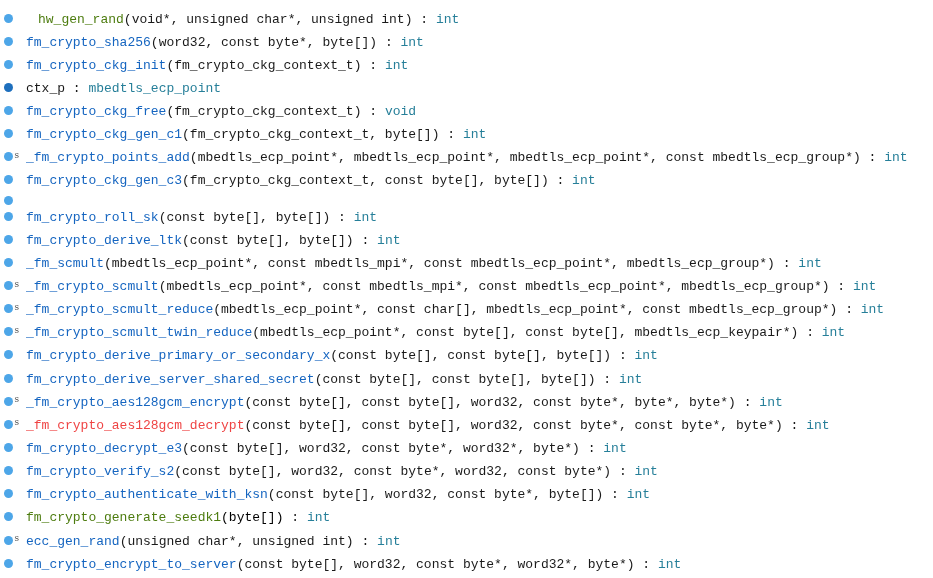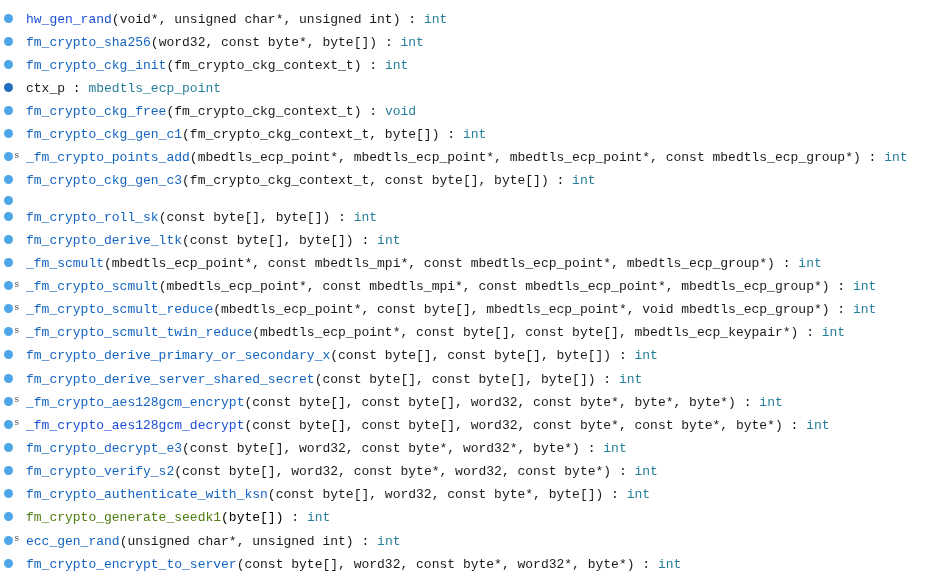--- a/index.html
+++ b/index.html
@@ -56,21 +56,21 @@
     }
   </style>
 </head>
 <body>
 
 <ul class="item-list">
 <li>
       <span class="dot-wrapper">
         <span class="dot dot-blue"></span>
       </span>
-      <span class="item-text"><span style="color: #1d4ed8;">hw_gen_rand</span><span style="color: rgb(26, 26, 26);">(void*, unsigned char*, unsigned int)</span><span style="color: rgb(26, 26, 26);"> : </span><span style="color: rgb(38, 127, 153);">int</span></span>
+      <span class="item-text"><span style="color: #4d7c0f; margin-left: 12px;">hw_gen_rand</span><span style="color: rgb(26, 26, 26);">(void*, unsigned char*, unsigned int)</span><span style="color: rgb(26, 26, 26);"> : </span><span style="color: rgb(38, 127, 153);">int</span></span>
     </li>
     <li>
       <span class="dot-wrapper">
         <span class="dot dot-blue"></span>
       </span>
       <span class="item-text"><span style="color: rgb(21, 101, 192);">fm_crypto_sha256</span><span style="color: rgb(26, 26, 26);">(word32, const byte*, byte[])</span><span style="color: rgb(26, 26, 26);"> : </span><span style="color: rgb(38, 127, 153);">int</span></span>
     </li>
     <li>
       <span class="dot-wrapper">
         <span class="dot dot-blue"></span>
@@ -136,21 +136,21 @@
         <span class="dot dot-blue"></span>
         <span class="superscript-s">s</span>
       </span>
       <span class="item-text"><span style="color: rgb(21, 101, 192);">_fm_crypto_scmult</span><span style="color: rgb(26, 26, 26);">(mbedtls_ecp_point*, const mbedtls_mpi*, const mbedtls_ecp_point*, mbedtls_ecp_group*)</span><span style="color: rgb(26, 26, 26);"> : </span><span style="color: rgb(38, 127, 153);">int</span></span>
     </li>
     <li>
       <span class="dot-wrapper">
         <span class="dot dot-blue"></span>
         <span class="superscript-s">s</span>
       </span>
-      <span class="item-text"><span style="color: rgb(21, 101, 192);">_fm_crypto_scmult_reduce</span><span style="color: rgb(26, 26, 26);">(mbedtls_ecp_point*, const byte[], mbedtls_ecp_point*, void mbedtls_ecp_group*)</span><span style="color: rgb(26, 26, 26);"> : </span><span style="color: rgb(38, 127, 153);">int</span></span>
+      <span class="item-text"><span style="color: rgb(21, 101, 192);">_fm_crypto_scmult_reduce</span><span style="color: rgb(26, 26, 26);">(mbedtls_ecp_point*, const char[], mbedtls_ecp_point*, const mbedtls_ecp_group*)</span><span style="color: rgb(26, 26, 26);"> : </span><span style="color: rgb(38, 127, 153);">int</span></span>
     </li>
     <li>
       <span class="dot-wrapper">
         <span class="dot dot-blue"></span>
         <span class="superscript-s">s</span>
       </span>
       <span class="item-text"><span style="color: rgb(21, 101, 192);">_fm_crypto_scmult_twin_reduce</span><span style="color: rgb(26, 26, 26);">(mbedtls_ecp_point*, const byte[], const byte[], mbedtls_ecp_keypair*)</span><span style="color: rgb(26, 26, 26);"> : </span><span style="color: rgb(38, 127, 153);">int</span></span>
     </li>
     <li>
       <span class="dot-wrapper">
@@ -169,21 +169,21 @@
         <span class="dot dot-blue"></span>
         <span class="superscript-s">s</span>
       </span>
       <span class="item-text"><span style="color: rgb(21, 101, 192);">_fm_crypto_aes128gcm_encrypt</span><span style="color: rgb(26, 26, 26);">(const byte[], const byte[], word32, const byte*, byte*, byte*)</span><span style="color: rgb(26, 26, 26);"> : </span><span style="color: rgb(38, 127, 153);">int</span></span>
     </li>
     <li>
       <span class="dot-wrapper">
         <span class="dot dot-blue"></span>
         <span class="superscript-s">s</span>
       </span>
-      <span class="item-text"><span style="color: #1d4ed8;">_fm_crypto_aes128gcm_decrypt</span><span style="color: rgb(26, 26, 26);">(const byte[], const byte[], word32, const byte*, const byte*, byte*)</span><span style="color: rgb(26, 26, 26);"> : </span><span style="color: rgb(38, 127, 153);">int</span></span>
+      <span class="item-text"><span style="color: #ef4444;">_fm_crypto_aes128gcm_decrypt</span><span style="color: rgb(26, 26, 26);">(const byte[], const byte[], word32, const byte*, const byte*, byte*)</span><span style="color: rgb(26, 26, 26);"> : </span><span style="color: rgb(38, 127, 153);">int</span></span>
     </li>
     <li>
       <span class="dot-wrapper">
         <span class="dot dot-blue"></span>
       </span>
       <span class="item-text"><span style="color: rgb(21, 101, 192); text-align: center;">fm_crypto_decrypt_e3</span><span style="color: rgb(26, 26, 26);">(const byte[], word32, const byte*, word32*, byte*)</span><span style="color: rgb(26, 26, 26);"> : </span><span style="color: rgb(38, 127, 153);">int</span></span>
     </li>
     <li>
       <span class="dot-wrapper">
         <span class="dot dot-blue"></span>

